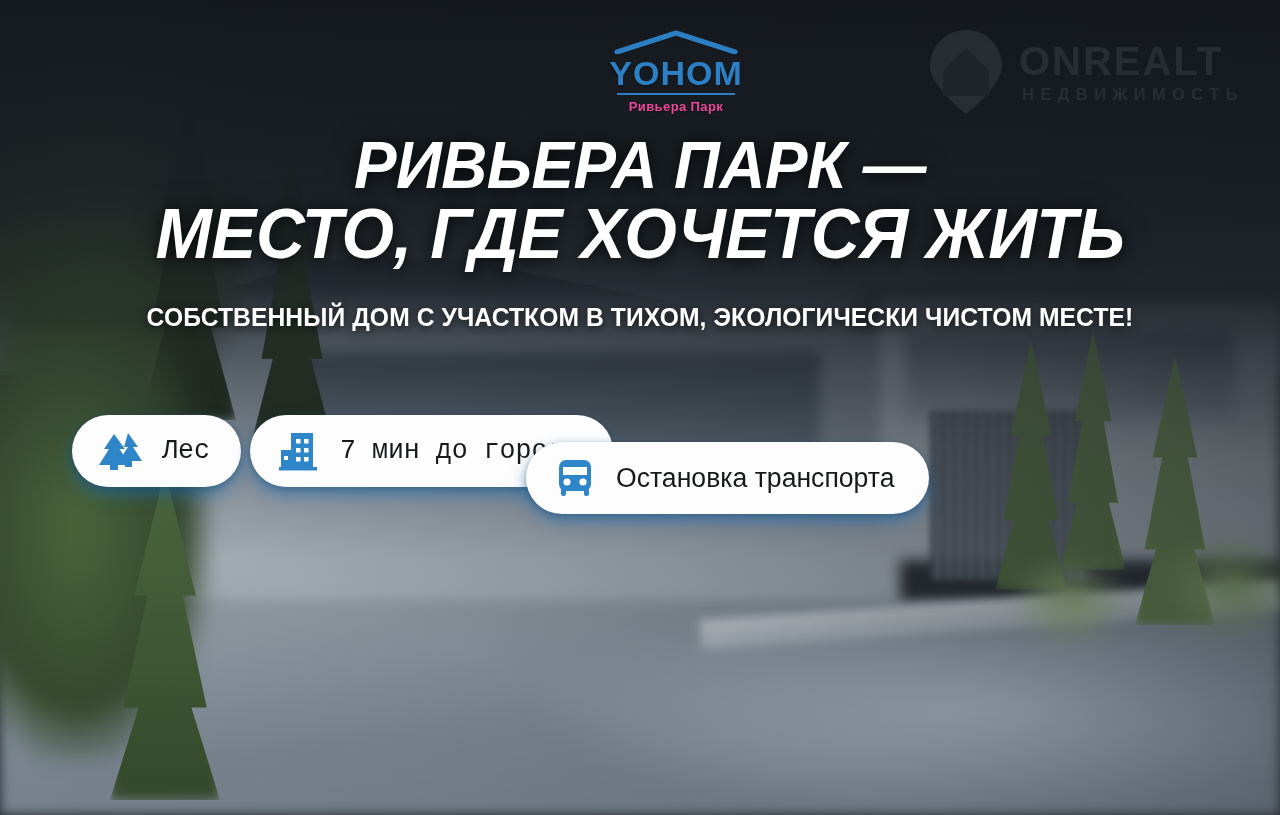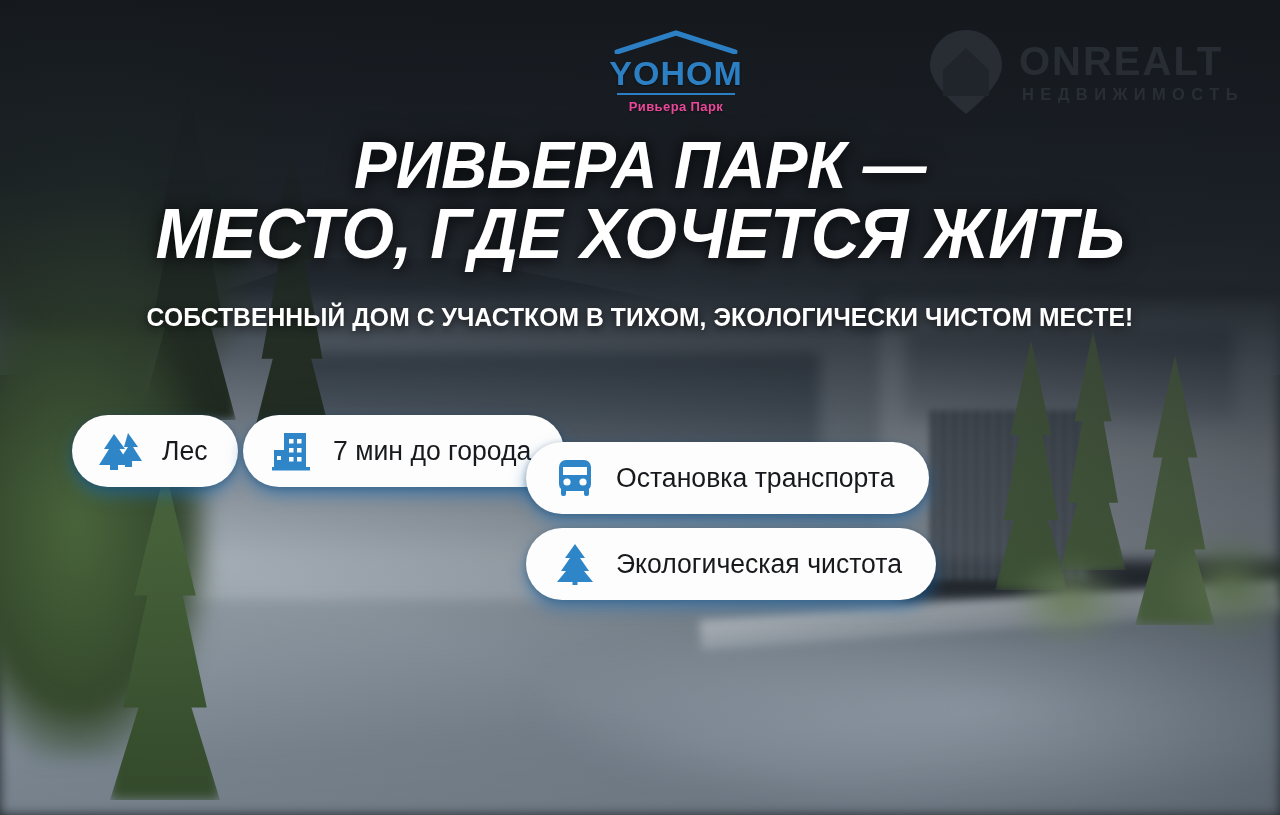--- a/index.html
+++ b/index.html
@@ -184,21 +184,21 @@
   .subhead {
     position:absolute; left:0; top:302px; width:100%; text-align:center;
     font-weight:bold; color:#fff; font-size:26.5px; letter-spacing:.1px;
     text-shadow:0 2px 10px rgba(0,0,0,.7);
     transform:scaleX(.93); transform-origin:50% 50%;
   }
 
   
   .cols { position:absolute; left:0; top:415px; width:100%; }
   .col { position:absolute; }
-  .col-left  { left:72px; }
+  .col-left  { left:72px;font-family:Liberation Mono, monospace; }
   .col-right { left:526px;margin-top:27px; }
 
   .pill {
     display:inline-flex; align-items:center; gap:18px;
     background:#fdfdfd; border-radius:36px;
     padding:13px 30px 13px 26px; margin-bottom:14px;
     box-shadow:0 8px 16px rgba(28,110,180,.55), 0 2px 6px rgba(0,0,0,.28);
   }
   .pill-icon {
     width:46px; height:46px; flex:0 0 46px;
@@ -316,27 +316,18 @@
             <rect x="11" y="12" width="24" height="8" fill="#fff"></rect>
             <circle cx="15" cy="27" r="3.6" fill="#fff"></circle>
             <circle cx="31" cy="27" r="3.6" fill="#fff"></circle>
             <rect x="9" y="33" width="5" height="8" rx="2" fill="#2e86c8"></rect>
             <rect x="32" y="33" width="5" height="8" rx="2" fill="#2e86c8"></rect>
           </svg>
         </span>
         <span class="pill-label">Остановка транспорта</span>
       </div>
 
-      <div class="pill">
-        <span class="pill-icon">
-          <svg width="46" height="46" viewBox="0 0 46 46">
-            <path d="M23 3 L33 17 L28 17 L37 30 L32 30 L41 41 L5 41 L14 30 L9 30 L18 17 L13 17 Z" fill="#2e86c8"></path>
-            <rect x="20.5" y="38" width="5" height="6" fill="#2e86c8"></rect>
-          </svg>
-        </span>
-        <span class="pill-label">Экологическая чистота</span>
-      </div>
 
 
 
     </div>
   </div>
 </div>
 
 </body></html>

